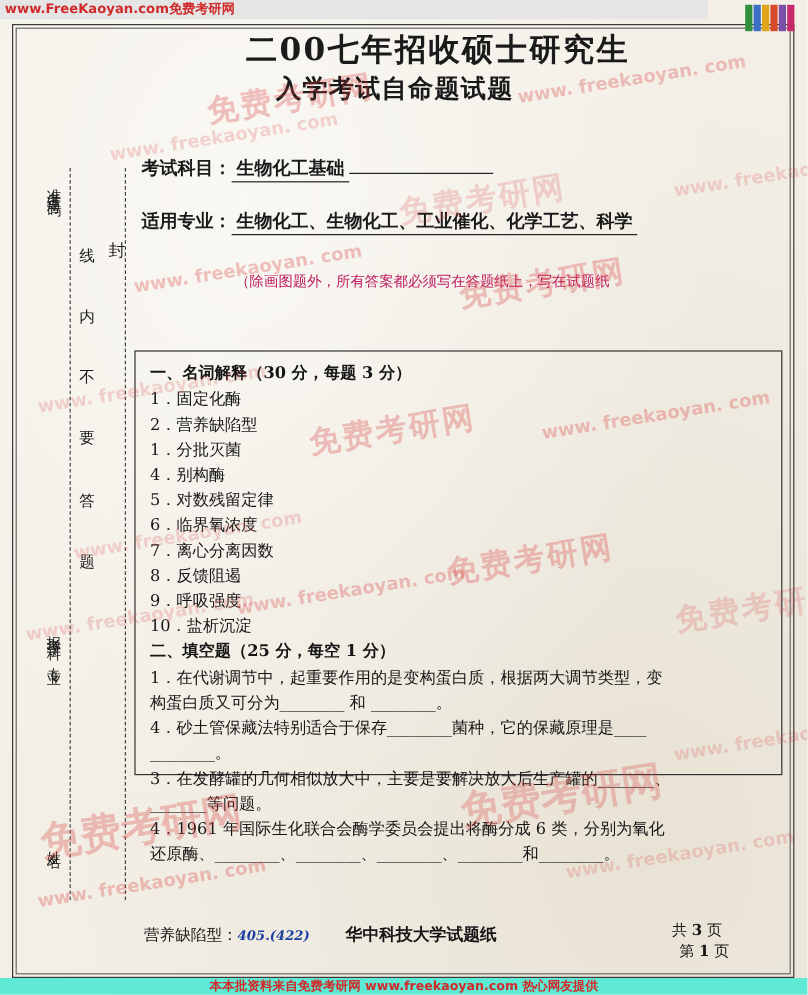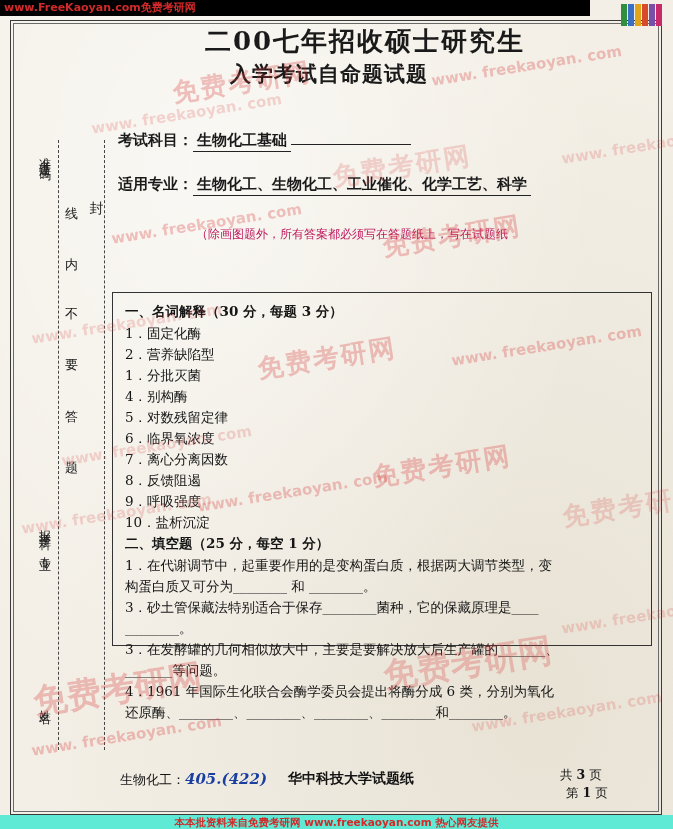--- a/index.html
+++ b/index.html
@@ -18,21 +18,21 @@
   #paper:before{
     content:"";position:absolute;left:0;top:0;right:0;bottom:0;
     background:
       radial-gradient(ellipse at 30% 20%, rgba(255,255,255,0.55), rgba(255,255,255,0) 60%),
       radial-gradient(ellipse at 80% 85%, rgba(222,214,196,0.5), rgba(255,255,255,0) 65%);
     pointer-events:none;
   }
   
   .top-banner{
     position:absolute;left:0;top:0;width:590px;height:16px;
-    background:#000000;
+    background:#e5e5e5;
     color:#d83636;
     font-size:11px;font-weight:bold;
     line-height:16px;
     padding-left:4px;
     box-sizing:border-box;
     letter-spacing:0px;
     z-index:30;
   }
   .top-banner .url{color:#d02a2a;}
   .top-banner .cn{color:#d02a2a;}
@@ -137,21 +137,21 @@
 
   
   .footer{
     position:absolute;left:120px;top:770px;width:540px;
     font-family:"DejaVu Serif","Liberation Serif",serif;
     font-size:13px;color:#151515;
   }
   .foot-code{position:absolute;left:0;top:0;}
   .foot-code .num{
     font-family:"DejaVu Serif","Liberation Serif",serif;
-    color:#1a3fa0;font-size:15px;font-weight:bold;
+    color:#1a3fa0;font-size:11px;font-weight:bold;
     font-style:italic;
   }
   .foot-center{position:absolute;left:168px;top:0;font-weight:bold;font-size:14px;}
   .foot-right{position:absolute;left:440px;top:-4px;text-align:left;font-size:12.5px;line-height:18px;}
   .foot-right .pg{font-weight:bold;}
 
   
   .bottom-strip{
     position:absolute;left:0;bottom:0;width:673px;height:14px;
     background:#5eead4;color:#d02a2a;font-size:10.5px;font-weight:bold;
@@ -232,36 +232,36 @@
   <p class="q-line">9．呼吸强度</p>
   <p class="q-line">10．盐析沉淀</p>
 
   <p class="sec-head">二、填空题（25 分，每空 1 分）</p>
 
   <p class="q-wrap">
     <span>1．在代谢调节中，起重要作用的是变构蛋白质，根据两大调节类型，变</span><br>
     <span>构蛋白质又可分为________ 和 ________。</span>
   </p>
   <p class="q-wrap">
-    <span>3．砂土管保藏法特别适合于保存________菌种，它的保藏原理是____</span><br>
+    <span>4．砂土管保藏法特别适合于保存________菌种，它的保藏原理是____</span><br>
     <span>________。</span>
   </p>
   <p class="q-wrap">
     <span>3．在发酵罐的几何相似放大中，主要是要解决放大后生产罐的_______、</span><br>
     <span>_______等问题。</span>
   </p>
   <p class="q-wrap">
     <span>4．1961 年国际生化联合会酶学委员会提出将酶分成 6 类，分别为氧化</span><br>
     <span>还原酶、________、________、________、________和________。</span>
   </p>
 </div>
 
 <div class="footer">
   <div class="foot-code">
-    <span>生物化工：</span><span class="num">405.(422)</span>
+    <span>营养缺陷型：</span><span class="num">405.(422)</span>
   </div>
   <div class="foot-center">华中科技大学试题纸</div>
   <div class="foot-right">
     <div>
       <span>共</span>
       <span class="pg">3</span>
       <span>页</span>
     </div>
     <div style="padding-left:6px;">
       <span>第</span>

